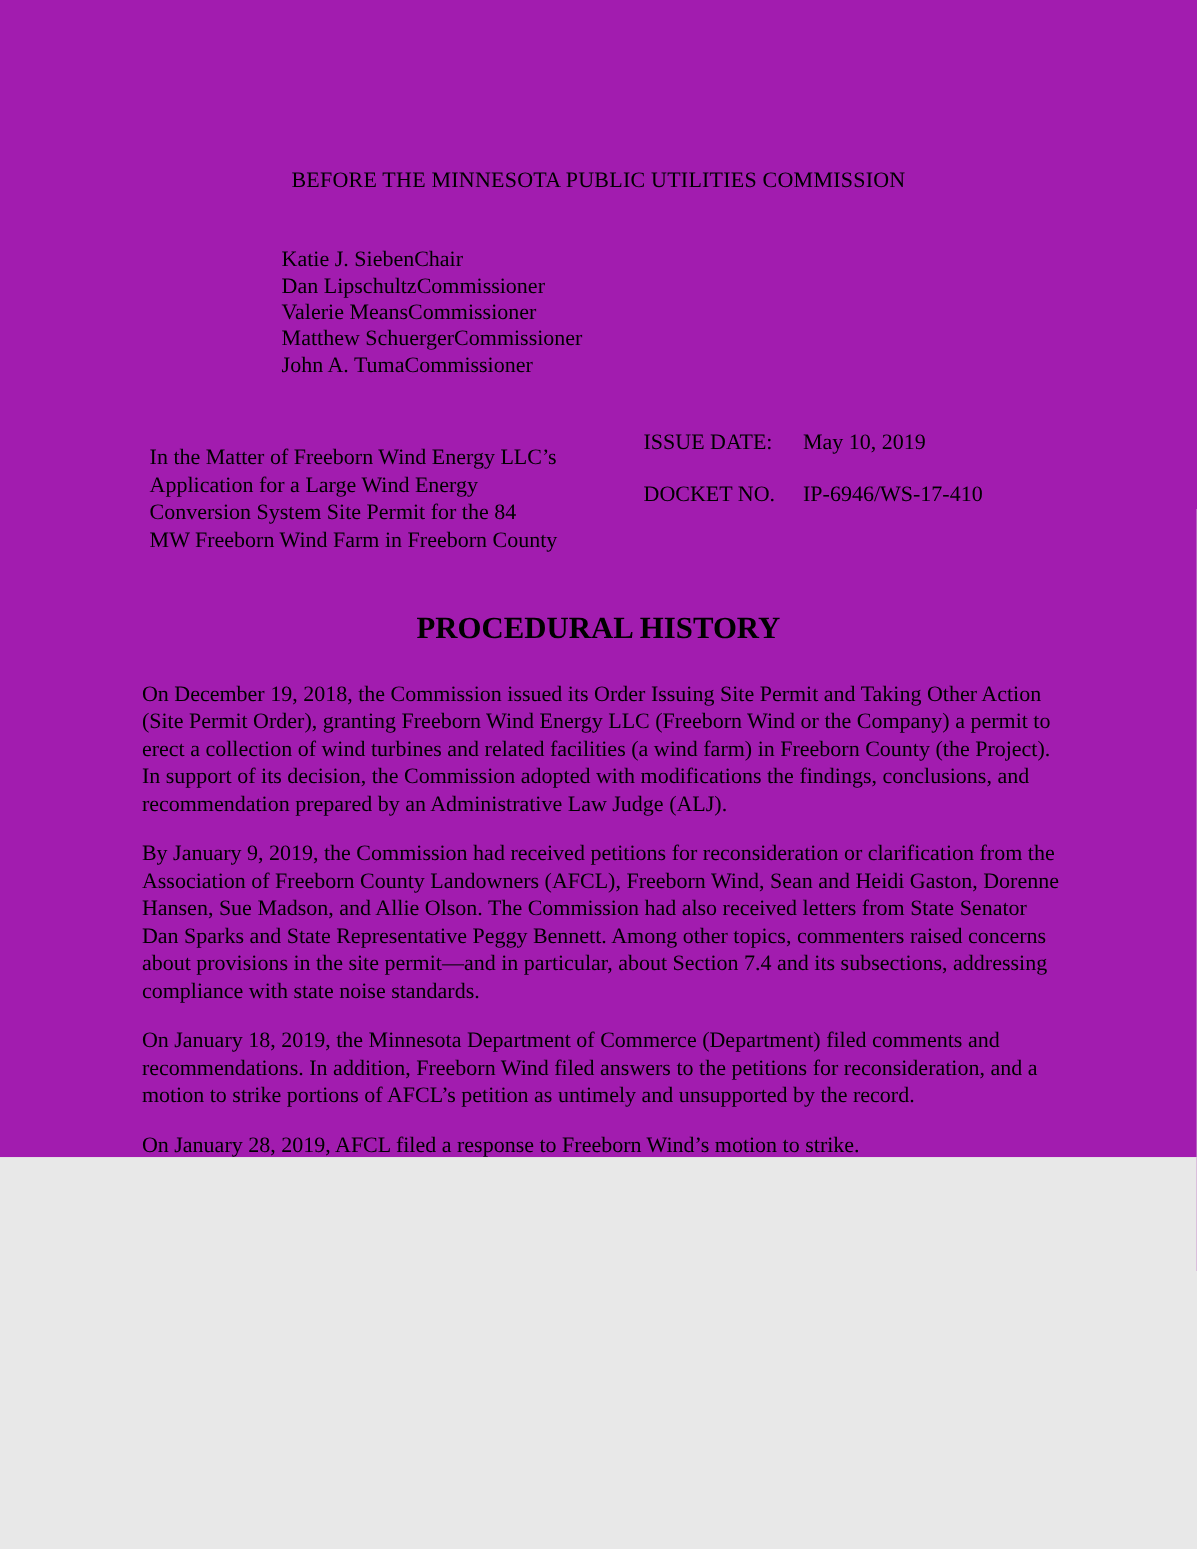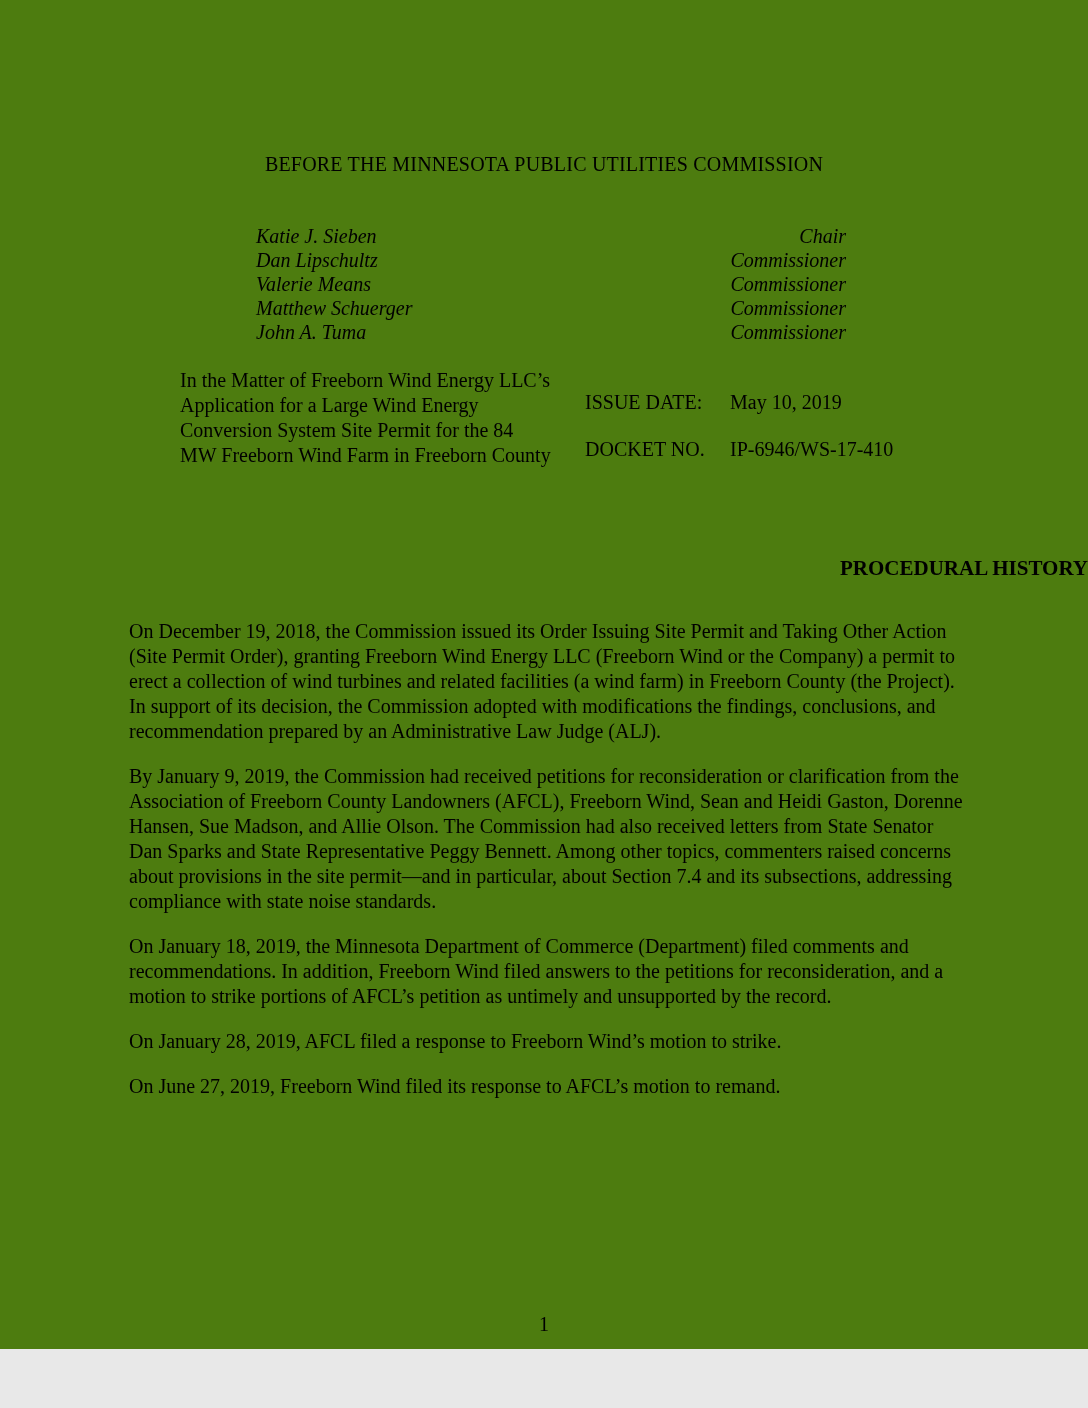--- a/index.html
+++ b/index.html
@@ -3,23 +3,23 @@
 <meta charset="utf-8">
 <style>
   html, body {
     margin: 0;
     padding: 0;
     background: #e8e8e8;
   }
   .page {
     position: relative;
     width: 1088px;
-    height: 1349px;
+    height: 1052px;
     margin: 0 auto;
-    background: #4d7c0f;
+    background: #a21caf;
     color: #000000;
     font-family: "Liberation Serif", "DejaVu Serif", serif;
     font-size: 20px;
     overflow: hidden;
   }
   .doc-title {
     position: absolute;
     top: 153px;
     left: 0;
     width: 100%;
@@ -28,30 +28,27 @@
   }
   .commissioners {
     position: absolute;
     top: 224px;
     left: 256px;
     width: 590px;
     line-height: 24px;
   }
   .comm-row {
     display: flex;
-    justify-content: space-between;
-    font-style: italic;
   }
   .caption-left {
     position: absolute;
-    top: 368px;
+    top: 404px;
     left: 136px;
     width: 372px;
     line-height: 25px;
-    margin-left: 44px;
   }
   .caption-right {
     position: absolute;
     top: 390px;
     left: 585px;
     width: 380px;
     line-height: 25px;
   }
   .docket-row {
     display: flex;
@@ -59,23 +56,23 @@
   }
   .docket-label {
     flex: 0 0 145px;
     font-family: Liberation Serif, serif;
   }
   .section-heading {
     position: absolute;
     top: 556px;
     left: 0;
     width: 100%;
-    text-align: right;
+    text-align: center;
     font-weight: bold;
-    font-size: 21px;
+    font-size: 28px;
   }
   .body-text {
     position: absolute;
     top: 602px;
     left: 129px;
     width: 834px;
     line-height: 25px;
     text-align: left;
   }
   .body-text p {

